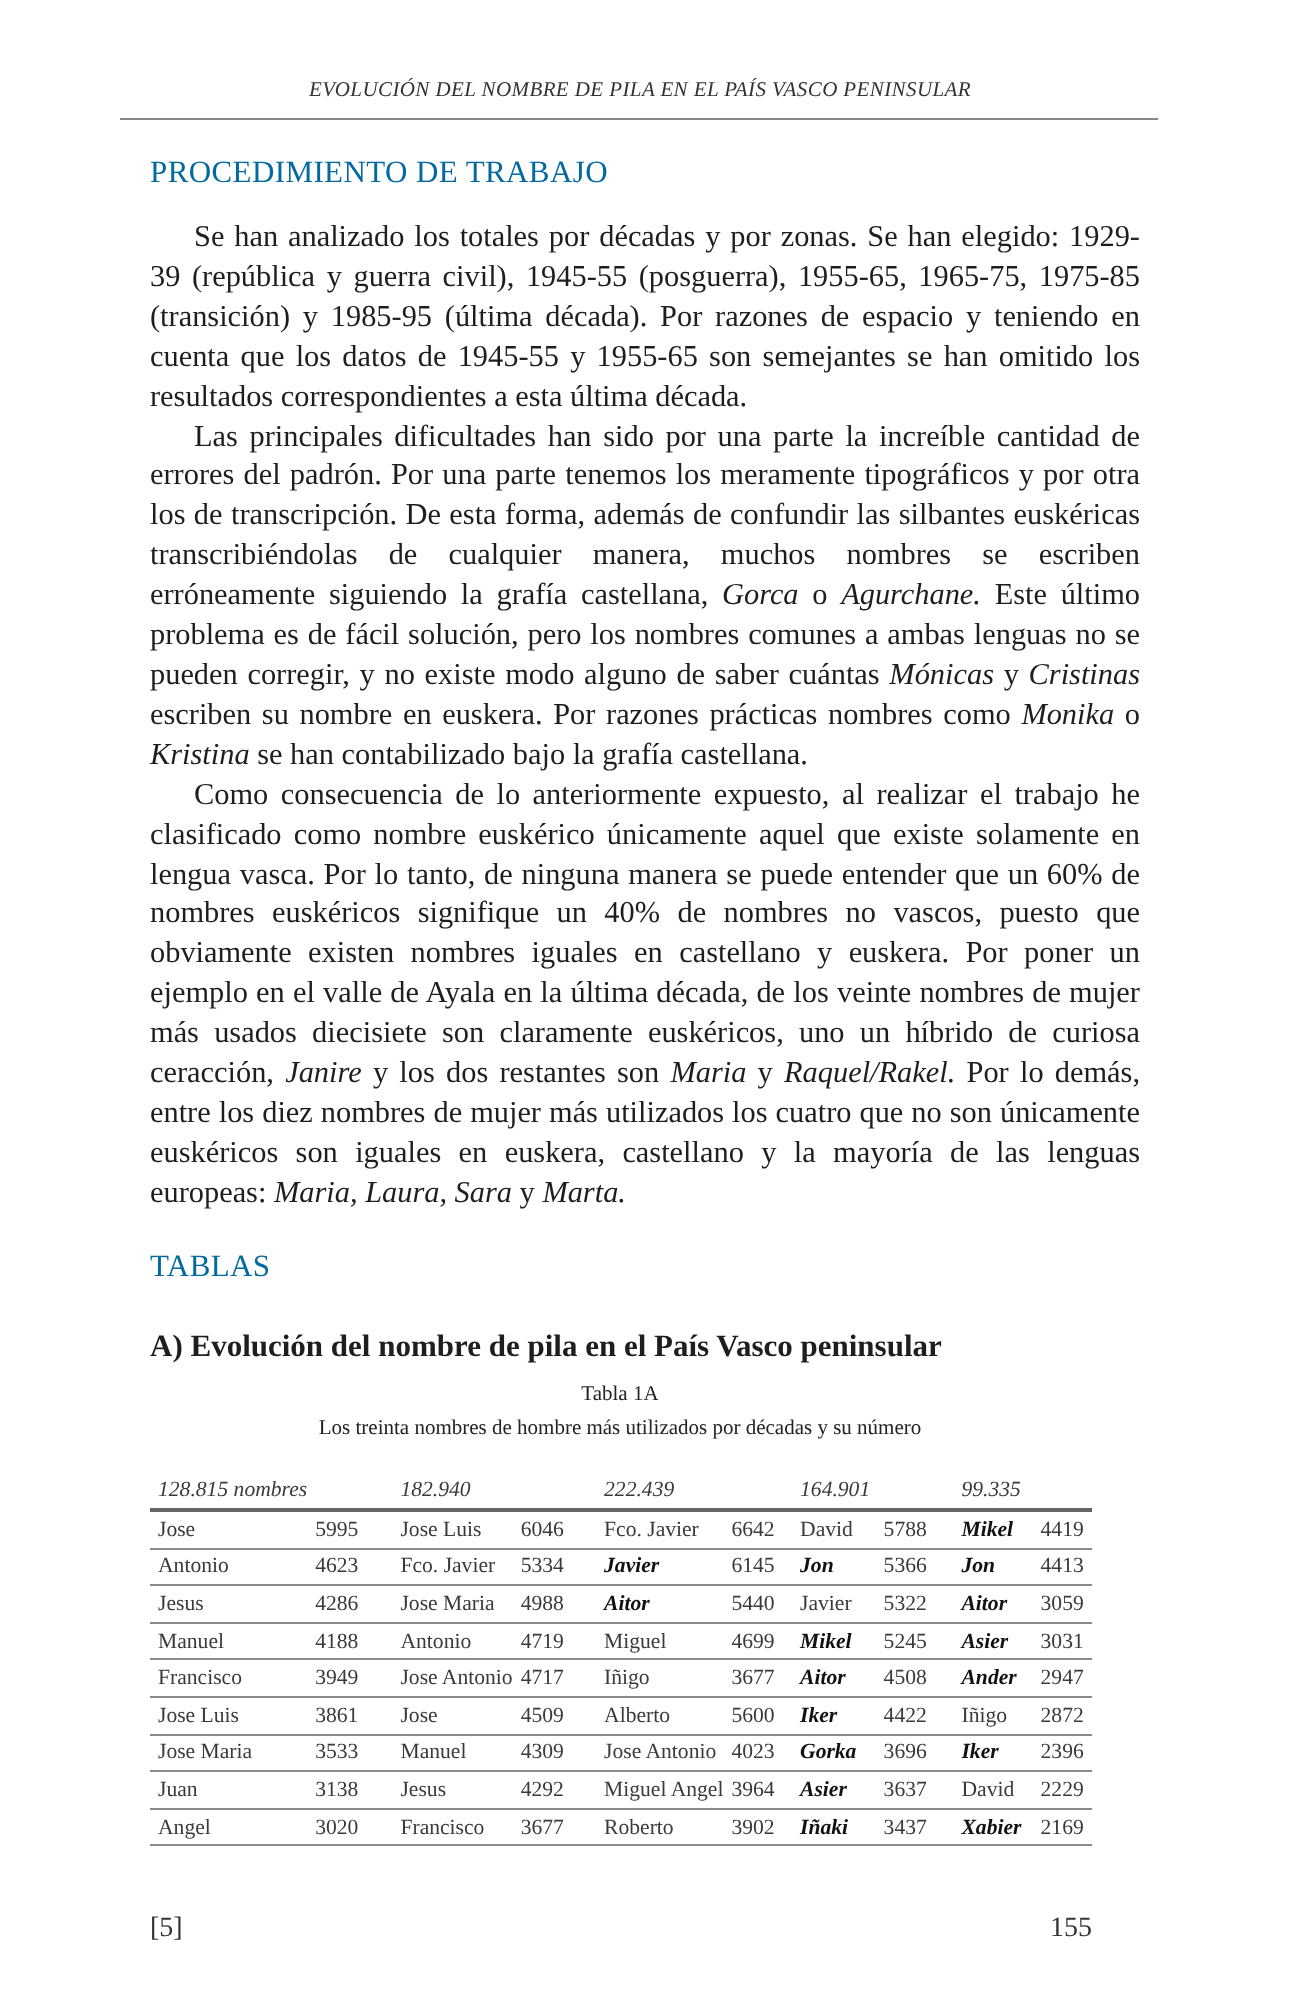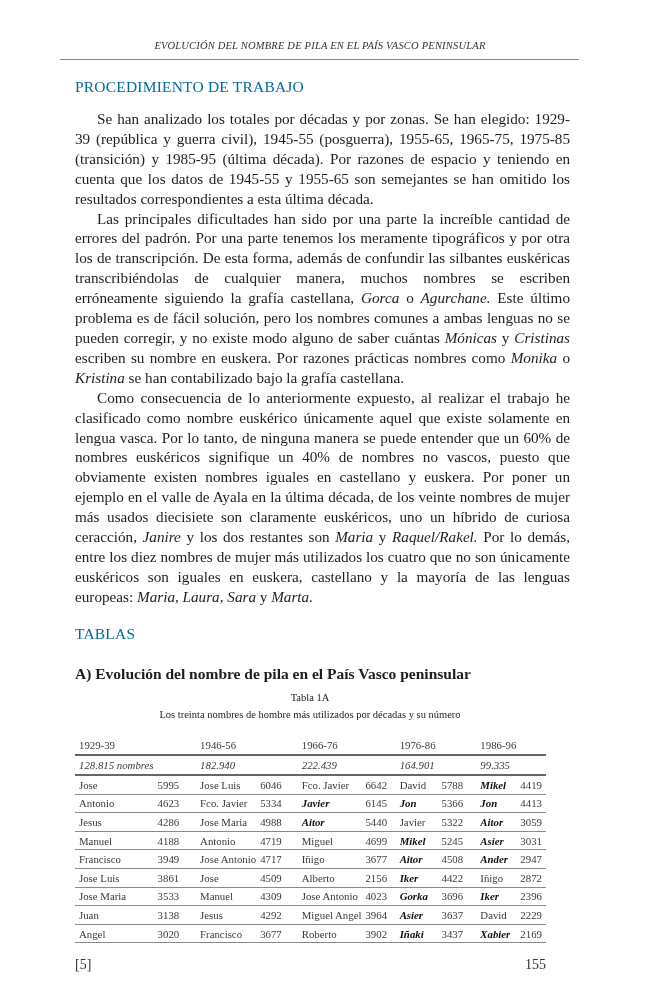--- a/index.html
+++ b/index.html
@@ -80,32 +80,20 @@
     <col style="width:58px">
       <col style="width:43px">
     <col style="width:61px">
       <col style="width:35px">
     <col style="width:42px">
       <col style="width:40px">
     <col style="width:40px">
       <col style="width:30px">
   </colgroup>
   <tbody id="tbl-body">
-      <tr class="hdr">
-        <td>1929-39</td>
-        <td></td>
-        <td>1946-56</td>
-        <td></td>
-        <td>1966-76</td>
-        <td></td>
-        <td>1976-86</td>
-        <td></td>
-        <td>1986-96</td>
-        <td></td>
-      </tr>
       <tr class="totals">
         <td>128.815 nombres</td>
         <td></td>
         <td>182.940</td>
         <td></td>
         <td>222.439</td>
         <td></td>
         <td>164.901</td>
         <td></td>
         <td>99.335</td>
@@ -170,21 +158,21 @@
         <td>4508</td>
         <td class="bold">Ander</td>
         <td>2947</td>
       </tr>
       <tr class="row">
         <td>Jose Luis</td>
         <td>3861</td>
         <td>Jose</td>
         <td>4509</td>
         <td>Alberto</td>
-        <td>2156</td>
+        <td>5600</td>
         <td class="bold">Iker</td>
         <td>4422</td>
         <td>Iñigo</td>
         <td>2872</td>
       </tr>
       <tr class="row">
         <td>Jose Maria</td>
         <td>3533</td>
         <td>Manuel</td>
         <td>4309</td>

